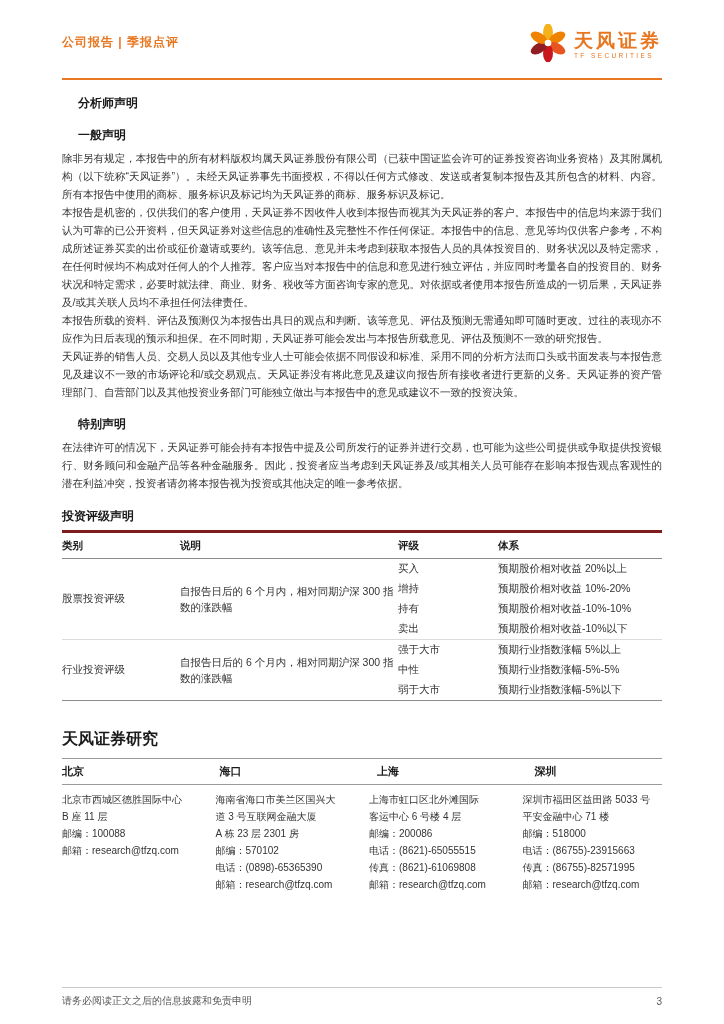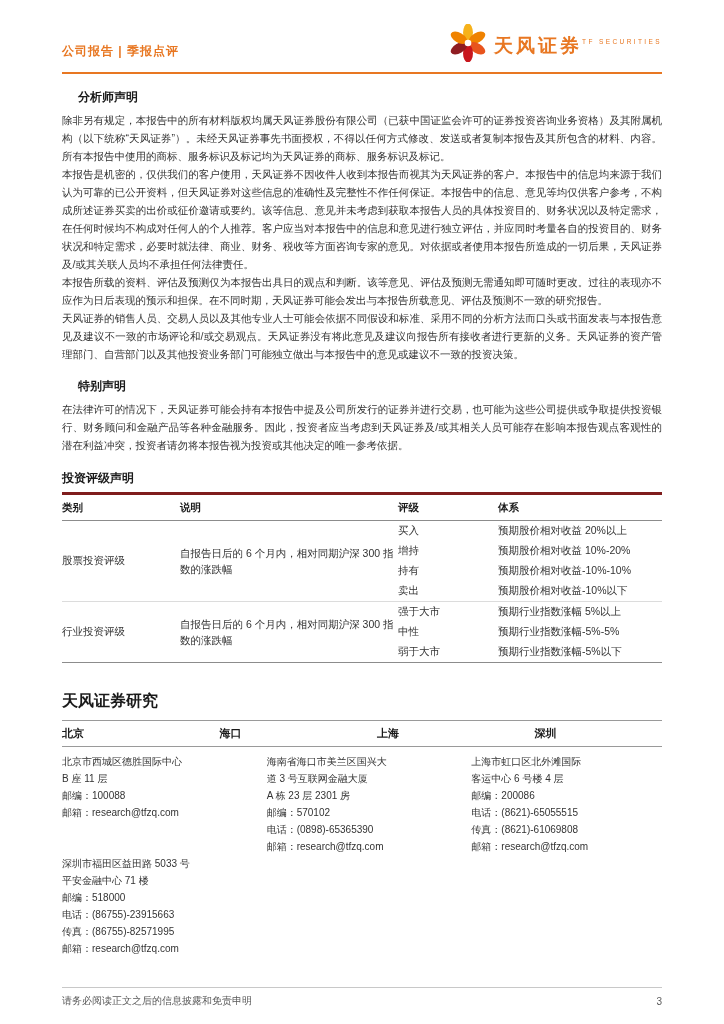--- a/index.html
+++ b/index.html
@@ -8,26 +8,26 @@
     width:724px; height:1024px;
     font-family:"Liberation Sans","DejaVu Sans",sans-serif;
     color:#262626;
   }
   .page {
     position:relative; width:724px; height:1024px;
     padding:24px 62px 0 62px; overflow:hidden; background:#ffffff;
   }
   
   .header {
-    display:flex; justify-content:space-between; align-items:flex-end;
-    padding-bottom:6px; border-bottom:2px solid #e87722;
+    display:flex; justify-content:space-between; align-items:center;
+    padding-bottom:12px; border-bottom:2px solid #e87722;
   }
   .breadcrumb { color:#e87722; font-weight:bold; font-size:12px; letter-spacing:1px; padding-bottom:6px; }
   .logo { display:flex; align-items:center; gap:7px; }
-  .logo-text { display:flex; flex-direction:row; line-height:1; }
+  .logo-text { display:flex; flex-direction:column; line-height:1; }
   .logo-cn { color:#e87722; font-size:19px; font-weight:bold; letter-spacing:3px; }
   .logo-en { color:#e87722; font-size:6.5px; letter-spacing:2.4px; margin-top:3px; }
   
   .sec-title { font-size:12px; font-weight:bold; color:#1a1a1a; margin:15px 0 5px 16px; }
   .body-text { font-size:10.5px; line-height:18px; text-align:justify; color:#333333; }
   .body-text + .body-text { margin-top:0; }
   
   .rating-head { border-bottom:3px solid #7f1d1d; padding-bottom:5px; margin-top:16px; }
   .rating-head .sec-title { margin:0; }
   table.rating-table { width:100%; border-collapse:collapse; font-size:10.5px; color:#333; border-bottom:1px solid #8c8c8c; }
@@ -40,21 +40,21 @@
   td.desc { width:218px; padding-right:26px; line-height:16px; }
   td.rate { width:100px; }
   tr.group-split td { border-top:1px solid #dcdcdc; }
   
   .research-title { font-size:16px; font-weight:bold; margin:28px 0 8px 0; color:#1a1a1a; }
   .office-header {
     display:grid; grid-template-columns:repeat(4,1fr); column-gap:30px;
     border-top:1px solid #9a9a9a; border-bottom:1px solid #9a9a9a;
     padding:5px 0; font-size:11px; font-weight:bold; color:#1a1a1a;
   }
-  .office-body { display:grid; grid-template-columns:repeat(3,1fr); column-gap:14px; padding-top:6px; }
+  .office-body { display:grid; grid-template-columns:repeat(4,1fr); column-gap:14px; padding-top:6px; }
   .office { font-size:10px; line-height:17px; color:#333333; }
   .office div { min-height:17px; }
   
   .footer {
     position:absolute; left:62px; right:62px; bottom:16px;
     border-top:1px solid #c8c8c8; padding-top:6px;
     display:flex; justify-content:space-between; align-items:center;
     font-size:10px; color:#595959;
   }
 </style>
@@ -84,20 +84,21 @@
         <span class="logo-en">TF SECURITIES</span>
       </span>
     </div>
   </div>
 
   <section>
     <h2 class="sec-title">分析师声明</h2>
   </section>
 
   <section>
+    <h2 class="sec-title">一般声明</h2>
     <p class="body-text">除非另有规定，本报告中的所有材料版权均属天风证券股份有限公司（已获中国证监会许可的证券投资咨询业务资格）及其附属机构（以下统称“天风证券”）。未经天风证券事先书面授权，不得以任何方式修改、发送或者复制本报告及其所包含的材料、内容。所有本报告中使用的商标、服务标识及标记均为天风证券的商标、服务标识及标记。</p>
     <p class="body-text">本报告是机密的，仅供我们的客户使用，天风证券不因收件人收到本报告而视其为天风证券的客户。本报告中的信息均来源于我们认为可靠的已公开资料，但天风证券对这些信息的准确性及完整性不作任何保证。本报告中的信息、意见等均仅供客户参考，不构成所述证券买卖的出价或征价邀请或要约。该等信息、意见并未考虑到获取本报告人员的具体投资目的、财务状况以及特定需求，在任何时候均不构成对任何人的个人推荐。客户应当对本报告中的信息和意见进行独立评估，并应同时考量各自的投资目的、财务状况和特定需求，必要时就法律、商业、财务、税收等方面咨询专家的意见。对依据或者使用本报告所造成的一切后果，天风证券及/或其关联人员均不承担任何法律责任。</p>
     <p class="body-text">本报告所载的资料、评估及预测仅为本报告出具日的观点和判断。该等意见、评估及预测无需通知即可随时更改。过往的表现亦不应作为日后表现的预示和担保。在不同时期，天风证券可能会发出与本报告所载意见、评估及预测不一致的研究报告。</p>
     <p class="body-text">天风证券的销售人员、交易人员以及其他专业人士可能会依据不同假设和标准、采用不同的分析方法而口头或书面发表与本报告意见及建议不一致的市场评论和/或交易观点。天风证券没有将此意见及建议向报告所有接收者进行更新的义务。天风证券的资产管理部门、自营部门以及其他投资业务部门可能独立做出与本报告中的意见或建议不一致的投资决策。</p>
   </section>
 
   <section>
     <h2 class="sec-title">特别声明</h2>
     <p class="body-text">在法律许可的情况下，天风证券可能会持有本报告中提及公司所发行的证券并进行交易，也可能为这些公司提供或争取提供投资银行、财务顾问和金融产品等各种金融服务。因此，投资者应当考虑到天风证券及/或其相关人员可能存在影响本报告观点客观性的潜在利益冲突，投资者请勿将本报告视为投资或其他决定的唯一参考依据。</p>
   </section>

